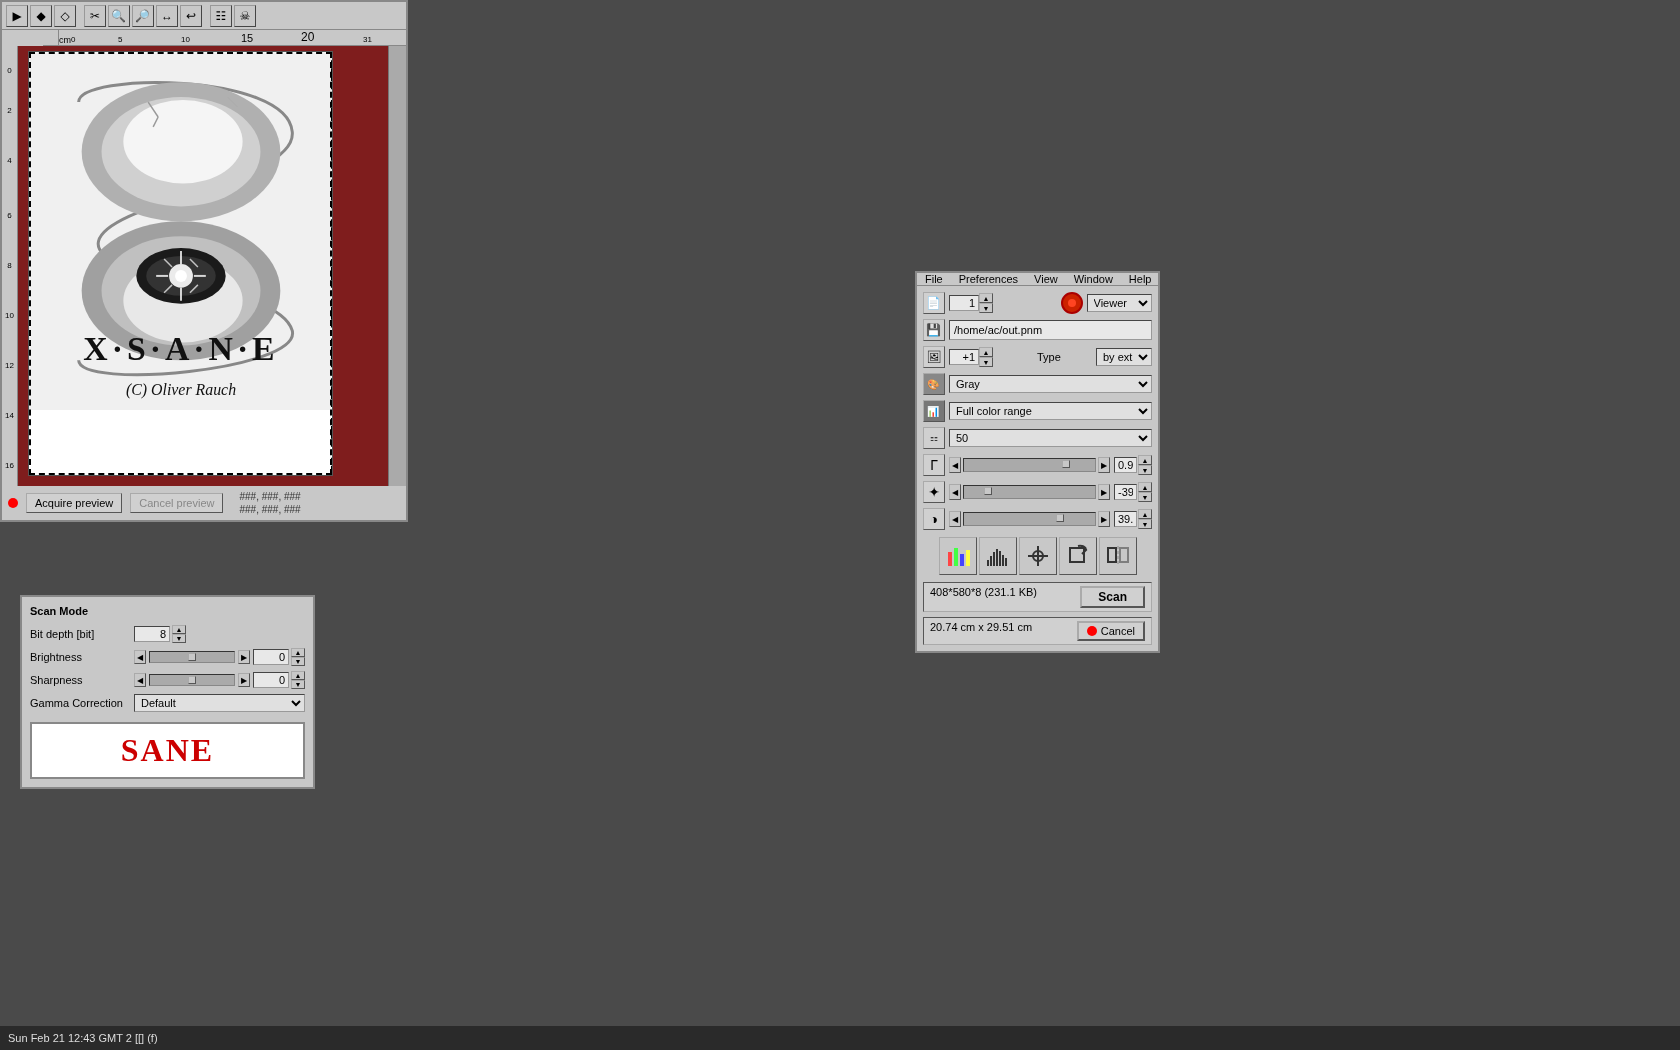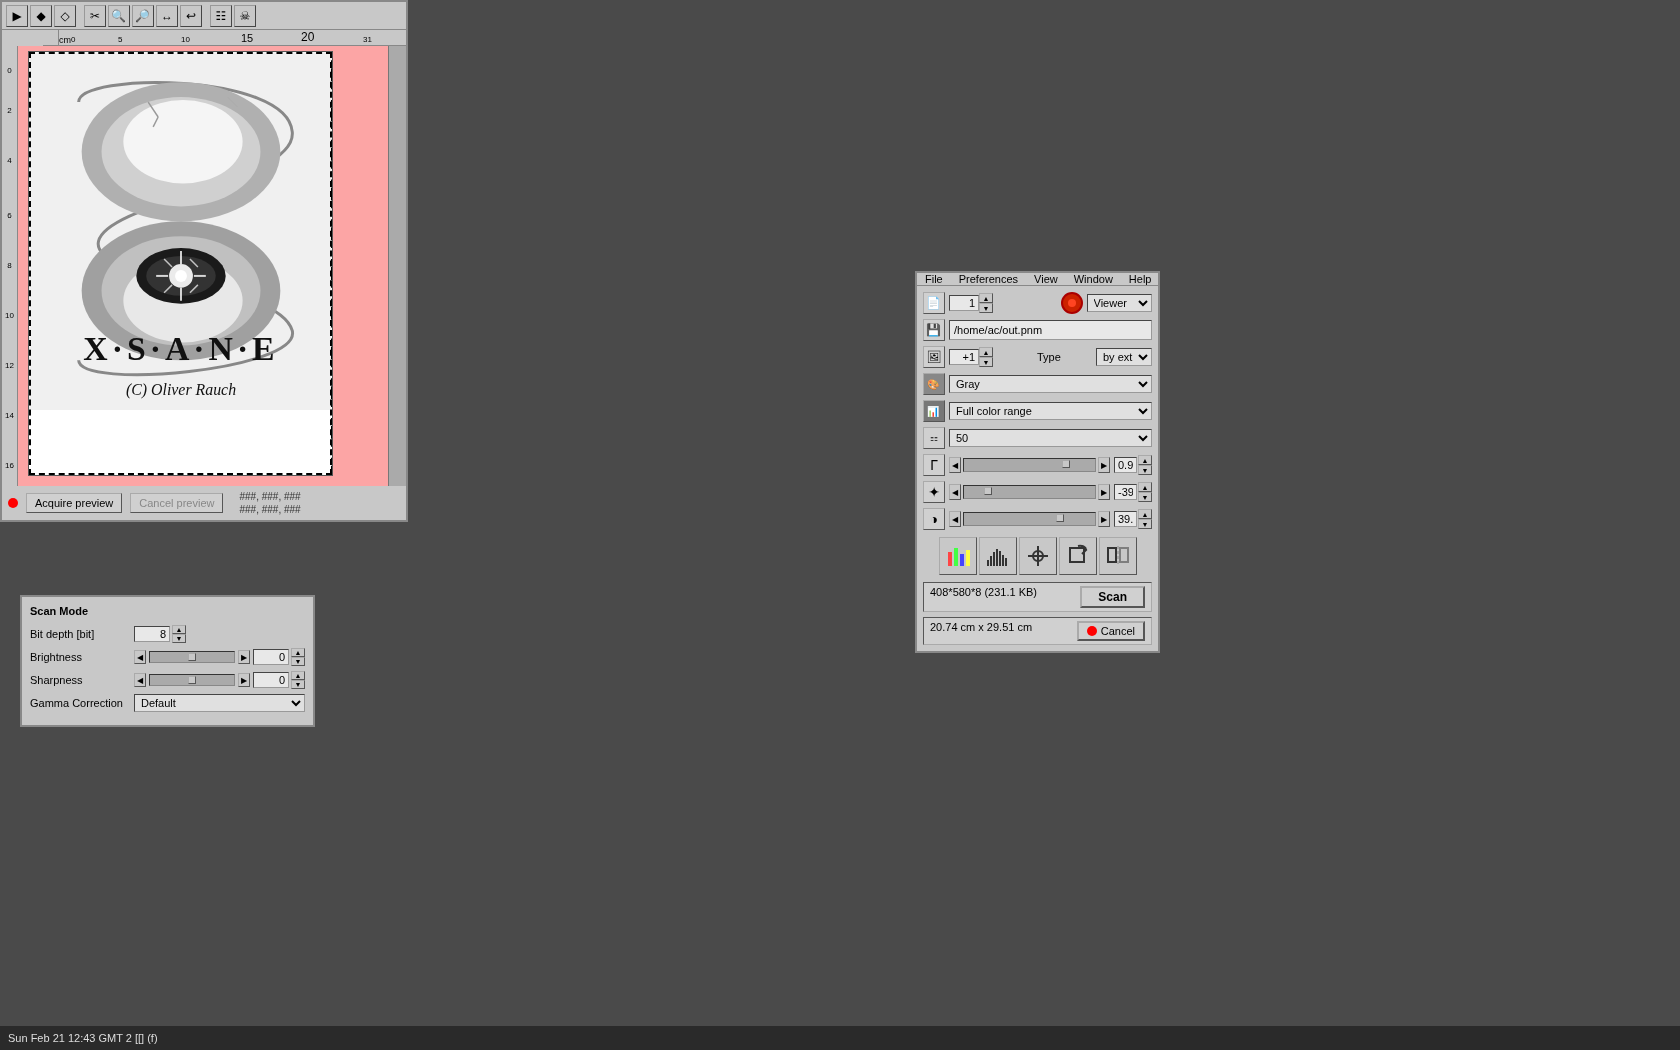--- a/index.html
+++ b/index.html
@@ -83,21 +83,21 @@
       font-size: 9px;
       color: #000;
       display: flex;
       flex-direction: column;
       align-items: center;
       padding-top: 0;
       position: relative;
     }
     #scan-area {
       flex: 1;
-      background: #fca5a5;
+      background: #7f1d1d;
       position: relative;
       overflow: hidden;
     }
     #scan-image {
       position: absolute;
       left: 10px;
       top: 5px;
       width: 305px;
       height: 425px;
       background: #fff;
@@ -669,20 +669,21 @@
     </div>
   </div>
 
   <div class="form-row">
     <div class="form-label">Gamma Correction</div>
     <select class="panel-select">
       <option>Default</option>
     </select>
   </div>
 
+  <div class="sane-logo">SANE</div>
 </div>
 
 <div id="xsane-dialog">
 
   <div id="xsane-menubar">
     <button class="menu-item-btn">File</button>
     <button class="menu-item-btn">Preferences</button>
     <button class="menu-item-btn">View</button>
     <button class="menu-item-btn">Window</button>
     <button class="menu-item-btn">Help</button>

